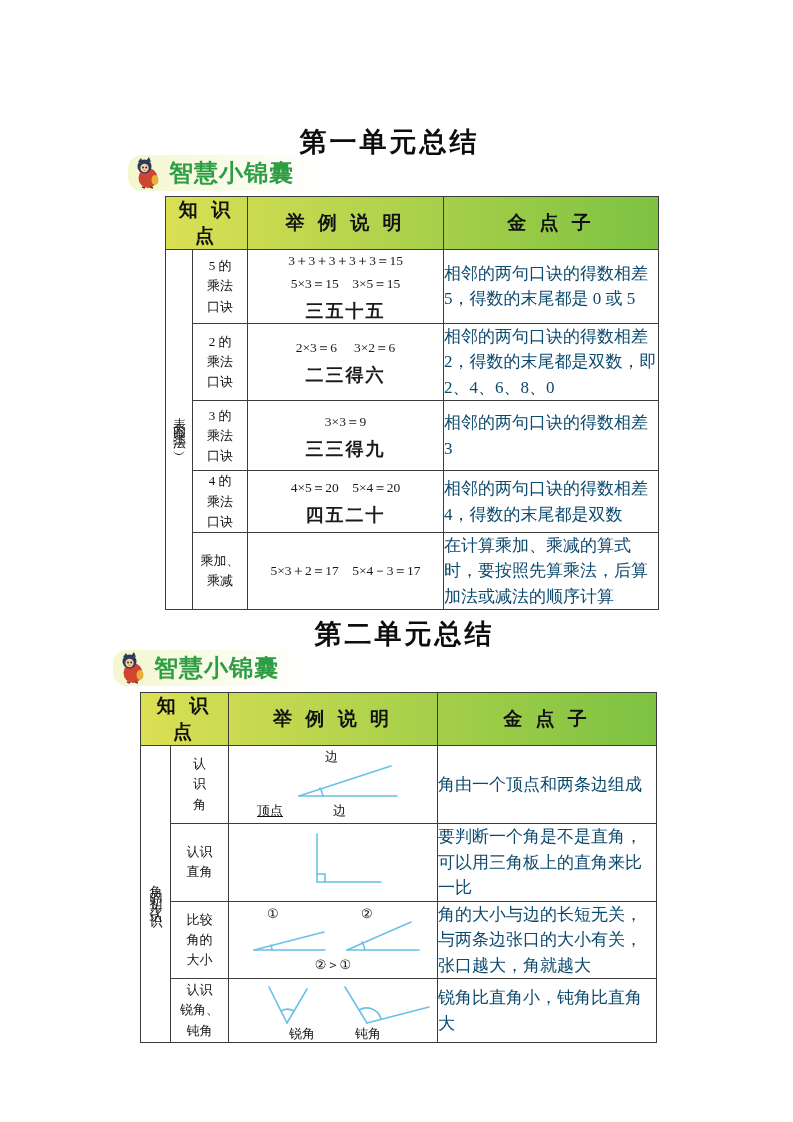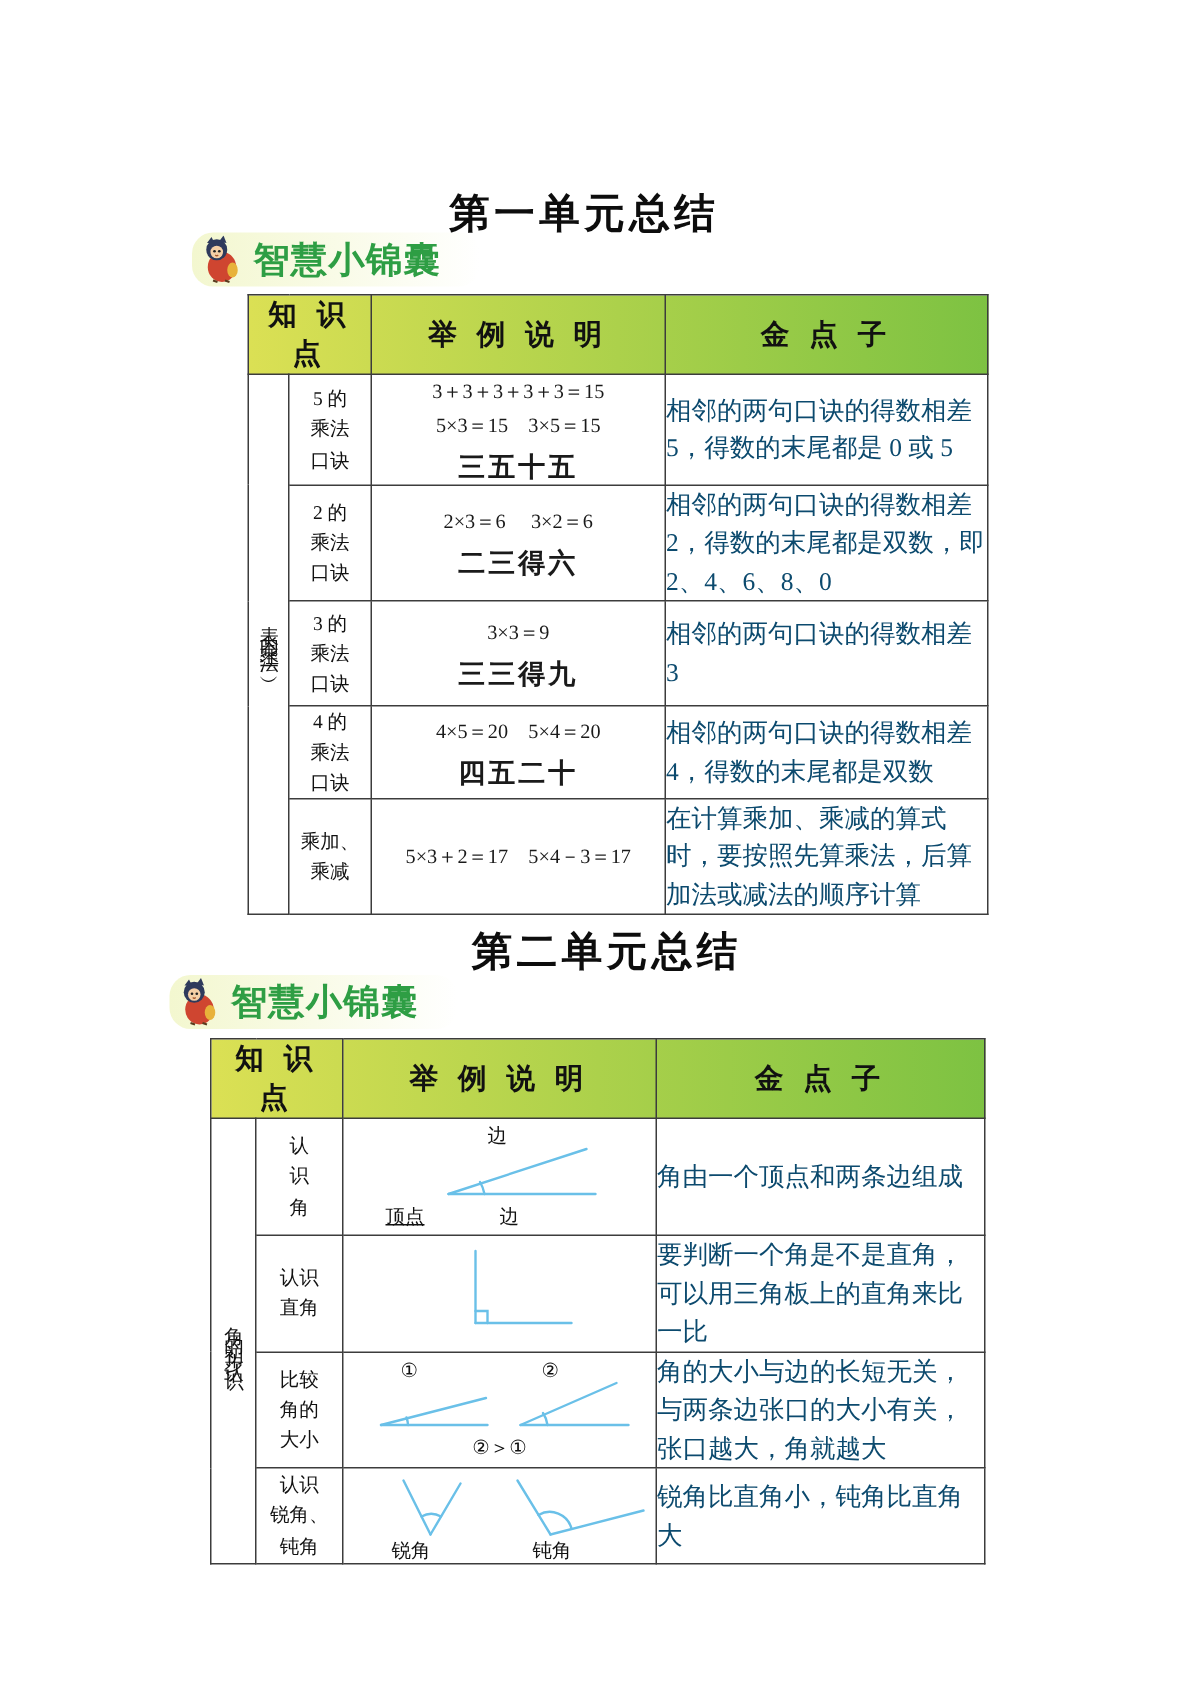--- a/index.html
+++ b/index.html
@@ -288,21 +288,21 @@
 钝角</td>
         <td class="diagram">
           <svg width="209" height="64" viewBox="0 0 209 64">
             <path class="stroke" d="M58 44 L40 8"></path>
             <path class="stroke" d="M58 44 L78 10"></path>
             <path class="stroke" d="M52 32 A 13 13 0 0 1 65 32"></path>
             <path class="stroke" d="M138 44 L116 8"></path>
             <path class="stroke" d="M138 44 L200 28"></path>
             <path class="stroke" d="M130 31 A 15 15 0 0 1 152 40"></path>
           </svg>
-          <span class="dlabel" style="left:32px;top:48px;text-align:right;">锐角</span>
+          <span class="dlabel" style="left:60px;top:48px;text-align:right;">锐角</span>
           <span class="dlabel" style="left:126px;top:48px;">钝角</span>
         </td>
         <td class="tip">锐角比直角小，钝角比直角大</td>
       </tr>
     </tbody>
   </table>
 
 </div>
 
 </body></html>

